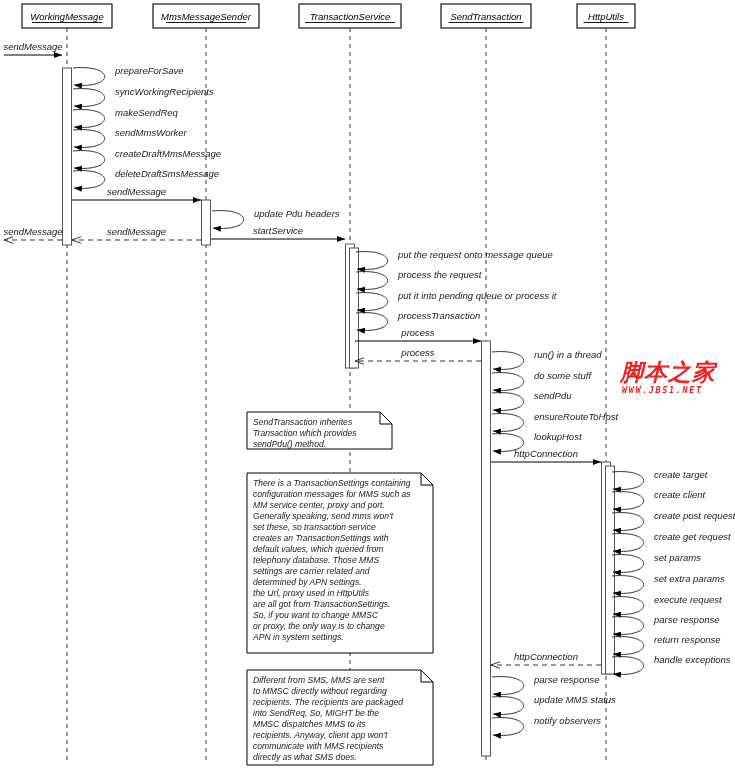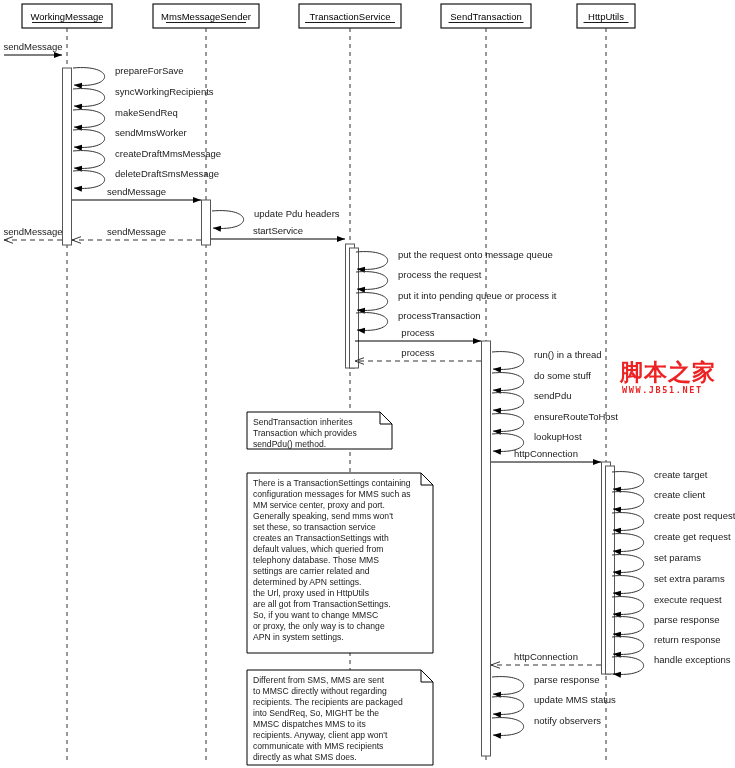--- a/index.html
+++ b/index.html
@@ -1,17 +1,17 @@
 <!DOCTYPE html>
 <html><head>
 <meta charset="utf-8">
 <style>
   html,body{margin:0;padding:0;background:#ffffff;}
   body{width:735px;height:768px;font-family:"Liberation Sans",sans-serif;color:#000;overflow:hidden;}
-  #stage{position:relative;width:735px;height:556px;}
+  #stage{position:relative;width:735px;height:556px;font-style:italic;}
   svg#diagram{position:absolute;left:0;top:0;width:735px;height:768px;}
   .lbl{font-family:"Liberation Sans",sans-serif;font-size:9.5px;fill:#1a1a1a;}
   .hdr{font-family:"Liberation Sans",sans-serif;font-size:9.5px;fill:#000;}
   .notetxt{font-family:"Liberation Sans",sans-serif;font-size:8.6px;fill:#1a1a1a;}
   .wm1{font-family:"DejaVu Sans",sans-serif;font-size:23px;font-weight:bold;fill:#ee2222;letter-spacing:1px;}
   .wm2{font-family:"DejaVu Sans Mono",monospace;font-size:8.5px;font-weight:bold;fill:#ee2222;letter-spacing:1.6px;}
   .box{fill:#ffffff;stroke:#000;stroke-width:1.1;}
   .act{fill:#ffffff;stroke:#555;stroke-width:1;}
   .life{stroke:#333;stroke-width:1;stroke-dasharray:4 4;fill:none;}
   .msg{stroke:#000;stroke-width:1;fill:none;}

